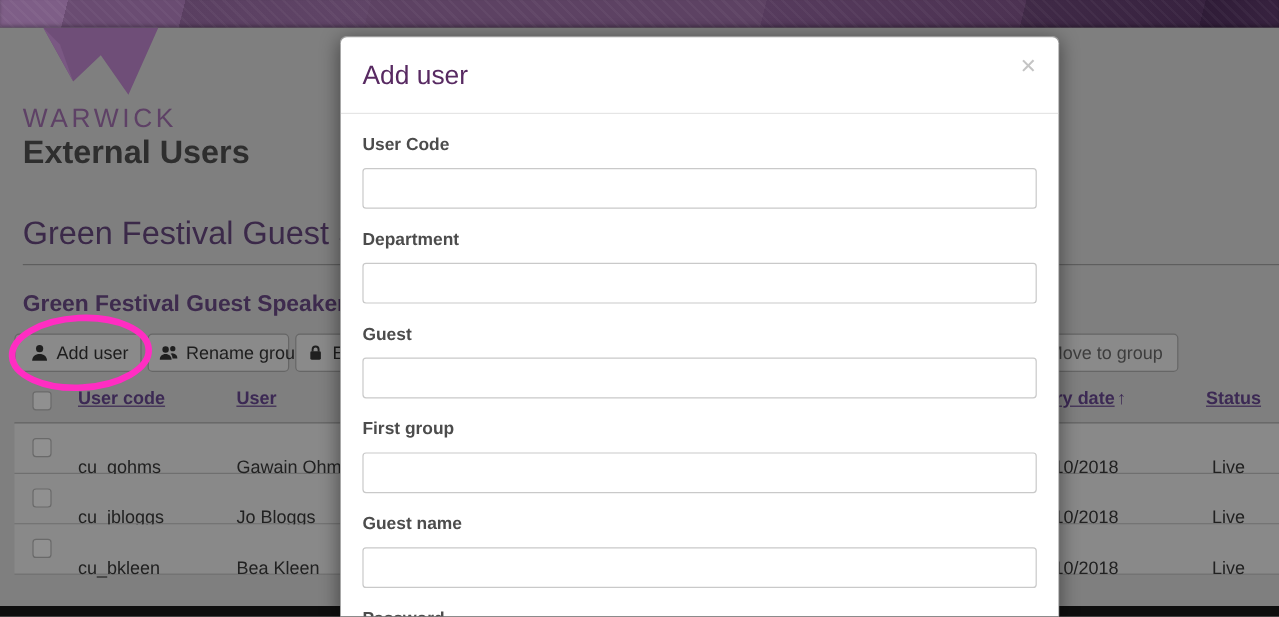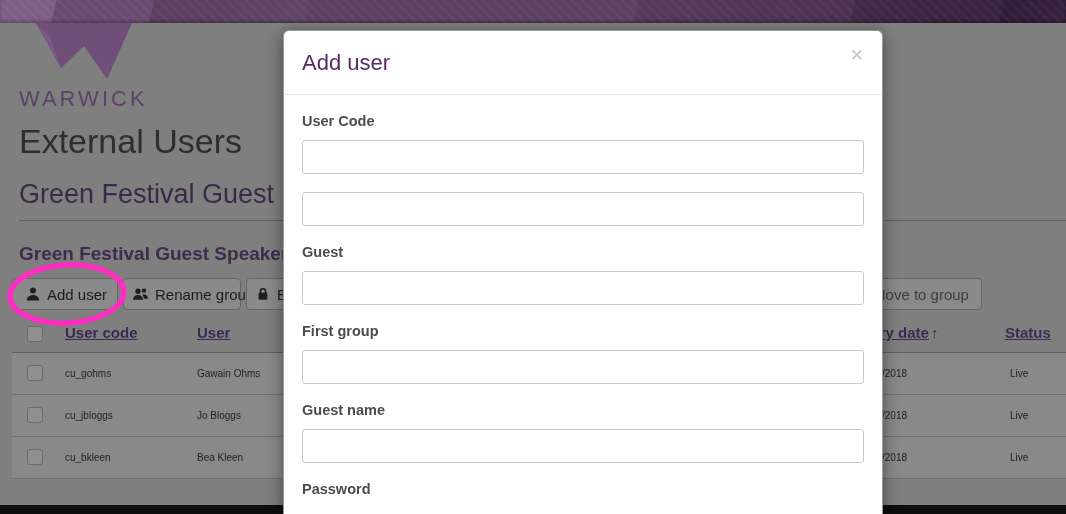--- a/index.html
+++ b/index.html
@@ -24,22 +24,22 @@
         #2f1c37 975px,#3b2543 1066px);
     box-shadow:inset 0 -2px 3px rgba(0,0,0,0.25);
   }
   
   .w-logo{position:absolute;left:36px;top:23px;}
   .wordmark{
     position:absolute;left:19px;top:86px;
     font-size:22px;letter-spacing:3px;color:#5e4166;font-weight:400;
   }
   .app-title{
-    position:absolute;left:19px;top:122px;
-    font-size:34px;color:#2e2e2e;font-weight:400;
+    position:absolute;left:19px;top:112px;
+    font-size:27px;color:#2e2e2e;font-weight:700;
   }
   .page-heading{
     position:absolute;left:19px;top:179px;
     font-size:27px;color:#3b2949;font-weight:500;white-space:nowrap;
   }
   .divider{
     position:absolute;left:19px;right:0;top:220px;height:0;
     border-top:1px solid #5e5e5e;
   }
   .section-heading{
@@ -64,21 +64,21 @@
     position:absolute;top:324px;font-size:15px;font-weight:700;
     color:#3c2954;text-decoration:underline;white-space:nowrap;cursor:pointer;
   }
   .sort-arrow{text-decoration:none;display:inline-block;margin-left:2px;}
   .thead-border{position:absolute;left:12px;right:0;top:352px;border-top:1px solid #5c5c5c;}
   .trow{
     position:absolute;left:12px;right:0;height:41px;
     background:#898989;border-bottom:1px solid #6f6f6f;
   }
   .trow .cell{
-    position:absolute;top:0;line-height:41px;font-size:10px;color:#212121;white-space:nowrap;
+    position:absolute;top:16px;line-height:41px;font-size:15px;color:#212121;white-space:nowrap;
   }
   .cell.c-code{left:53px;}
   .cell.c-name{left:185px;}
   .cell.c-date{left:845px;}
   .cell.c-status{left:998px;}
   input[type="checkbox"]{
     appearance:none;-webkit-appearance:none;
     width:16px;height:16px;margin:0;
     border:1px solid #6a6a6a;border-radius:3px;background:#909090;cursor:pointer;
   }
@@ -200,20 +200,21 @@
     <div class="modal-header">
       <span class="modal-title">Add user</span>
       <button class="modal-close">✕</button>
     </div>
     <div class="modal-body">
       <div class="form-group">
         <label class="form-label">User Code</label>
         <input class="form-input" type="text" value="" style="">
       </div>
       <div class="form-group">
+        <label class="form-label">Department</label>
         <input class="form-input" type="text" value="" style="">
       </div>
       <div class="form-group">
         <label class="form-label">Guest</label>
         <input class="form-input" type="text" value="" style="">
       </div>
       <div class="form-group">
         <label class="form-label">First group</label>
         <input class="form-input" type="text" value="" style="">
       </div>

